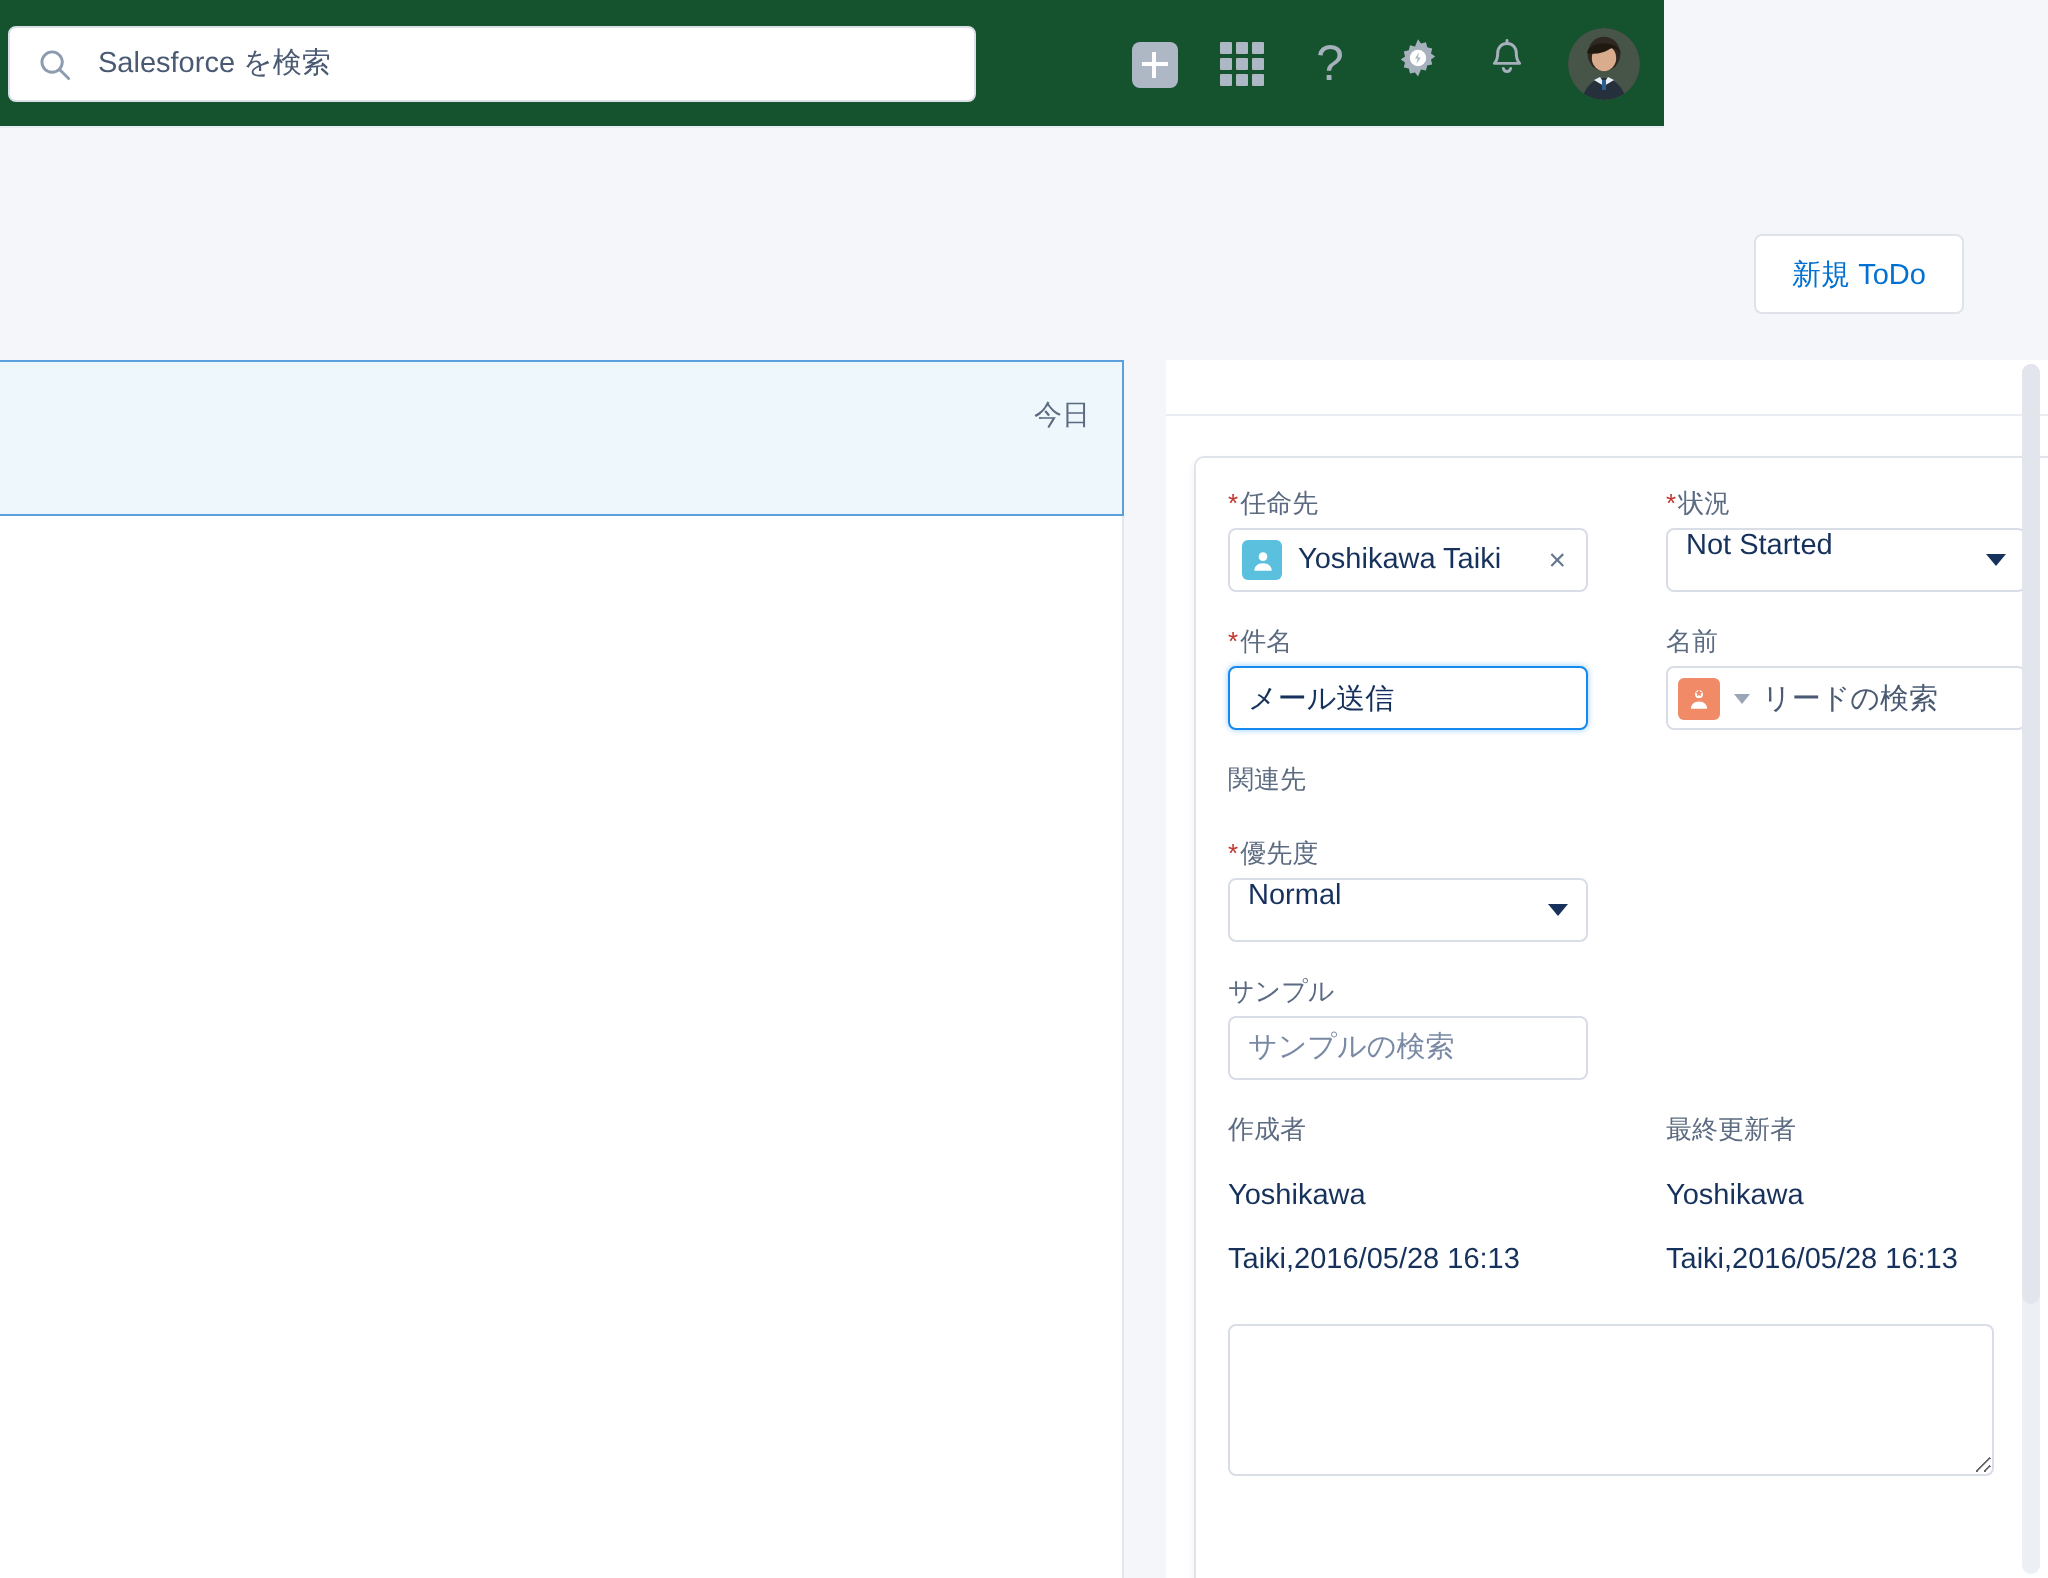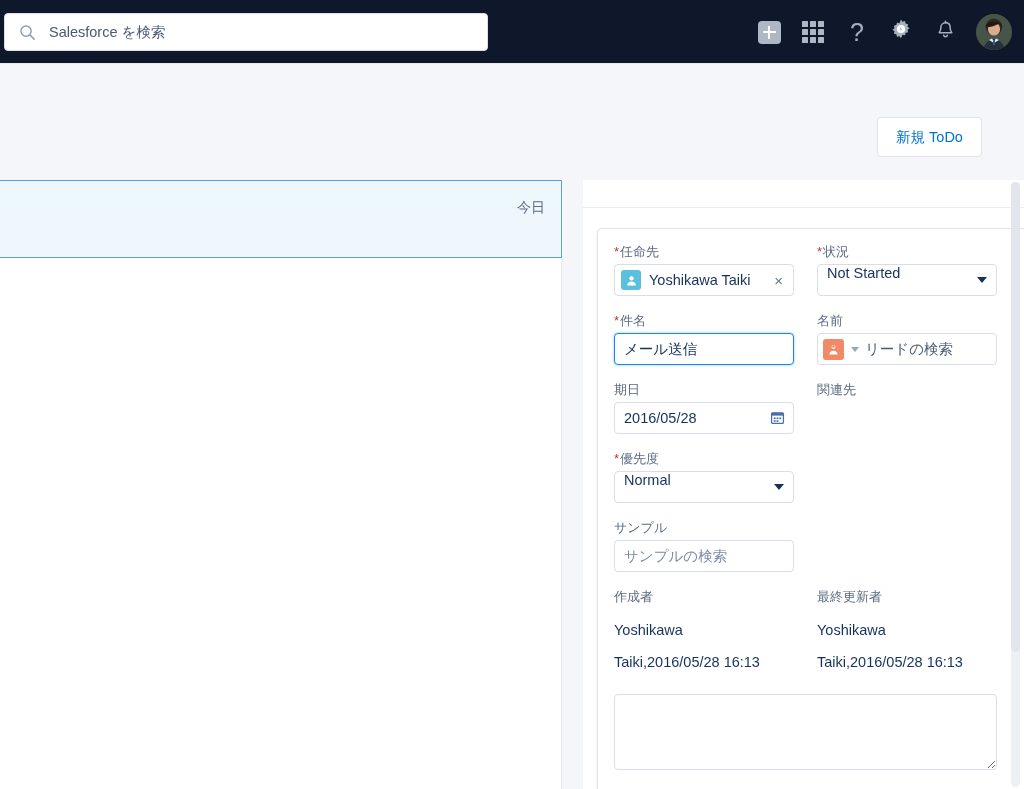--- a/index.html
+++ b/index.html
@@ -6,22 +6,22 @@
   html, body {
     width: 1024px; height: 789px;
     font-family: "Liberation Sans", "DejaVu Sans", sans-serif;
     background: #f4f6f9;
     overflow: hidden;
   }
   #app { position: relative; width: 1024px; height: 789px; }
 
   
   .global-header {
-    position: absolute; left: 0; top: 0; width: 1024px; height: 64px;
-    background: #0f172a;
+    position: absolute; left: 0; top: 0; width: 832px; height: 64px;
+    background: #14532d;
     border-bottom: 1px solid #e8ecf1;
     display: flex; align-items: center;
   }
   .search-wrap {
     position: absolute; left: 4px; top: 13px;
     width: 484px; height: 38px;
     border: 1px solid #dbe0e8; border-radius: 4px;
     background: #fff;
     display: flex; align-items: center;
   }
@@ -117,21 +117,21 @@
     background: #ffffff;
     border: 1px solid #e0e5ec;
     border-radius: 5px;
     box-shadow: 0 2px 4px rgba(0,0,0,0.07);
   }
 
   .form-grid {
     position: absolute; left: 16px; top: 14px;
     width: 410px;
   }
-  .row { display: flex; gap: 23px; margin-bottom: 16px; }
+  .row { display: flex; gap: 39px; margin-bottom: 16px; }
   .col { width: 180px; }
   .col-wide { width: 383px; }
 
   .fld-label {
     font-size: 13px; color: #5c6b82; margin-bottom: 4px;
     line-height: 17px; white-space: nowrap;
   }
   .req { color: #c23934; font-size: 13px; margin-right: 1px; }
 
   .inp {
@@ -394,37 +394,20 @@
                 </svg>
               </span>
               <span class="mini-caret"></span>
               <span class="obj-ph">リードの検索</span>
             </div>
           </div>
         </div>
 
         <div class="row">
 
-          <div class="col">
-            <div class="fld-label">期日</div>
-            <div class="date-wrap">
-              <input class="inp" type="text" value="2016/05/28" style="">
-              <span class="cal-icon">
-                <svg width="15" height="15" viewBox="0 0 24 24">
-                  <rect x="2.5" y="4.5" width="19" height="17" rx="2" fill="none" stroke="#4a6ea9" stroke-width="2"></rect>
-                  <rect x="2.5" y="4.5" width="19" height="4.5" fill="#4a6ea9"></rect>
-                  <rect x="6" y="12" width="3" height="2.6" fill="#4a6ea9"></rect>
-                  <rect x="10.5" y="12" width="3" height="2.6" fill="#4a6ea9"></rect>
-                  <rect x="15" y="12" width="3" height="2.6" fill="#4a6ea9"></rect>
-                  <rect x="6" y="16.4" width="3" height="2.6" fill="#4a6ea9"></rect>
-                  <rect x="10.5" y="16.4" width="3" height="2.6" fill="#4a6ea9"></rect>
-                </svg>
-              </span>
-            </div>
-          </div>
 
           <div class="col">
             <div class="fld-label">関連先</div>
           </div>
         </div>
 
         <div class="row">
           <div class="col">
             <div class="fld-label">
               <span class="req">*</span><span>優先度</span>

